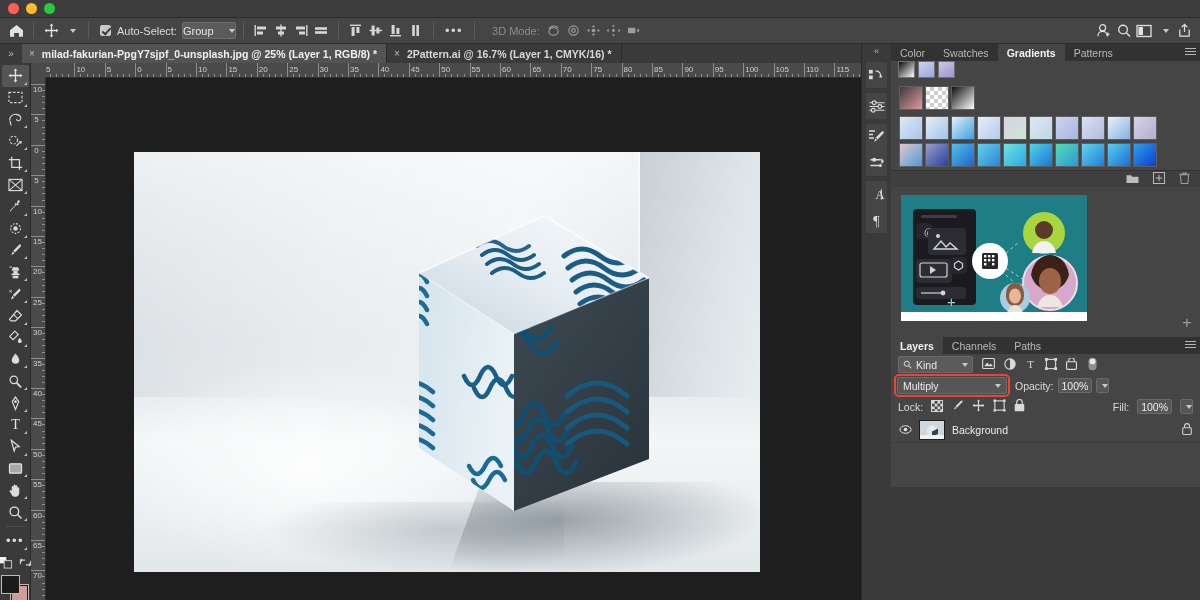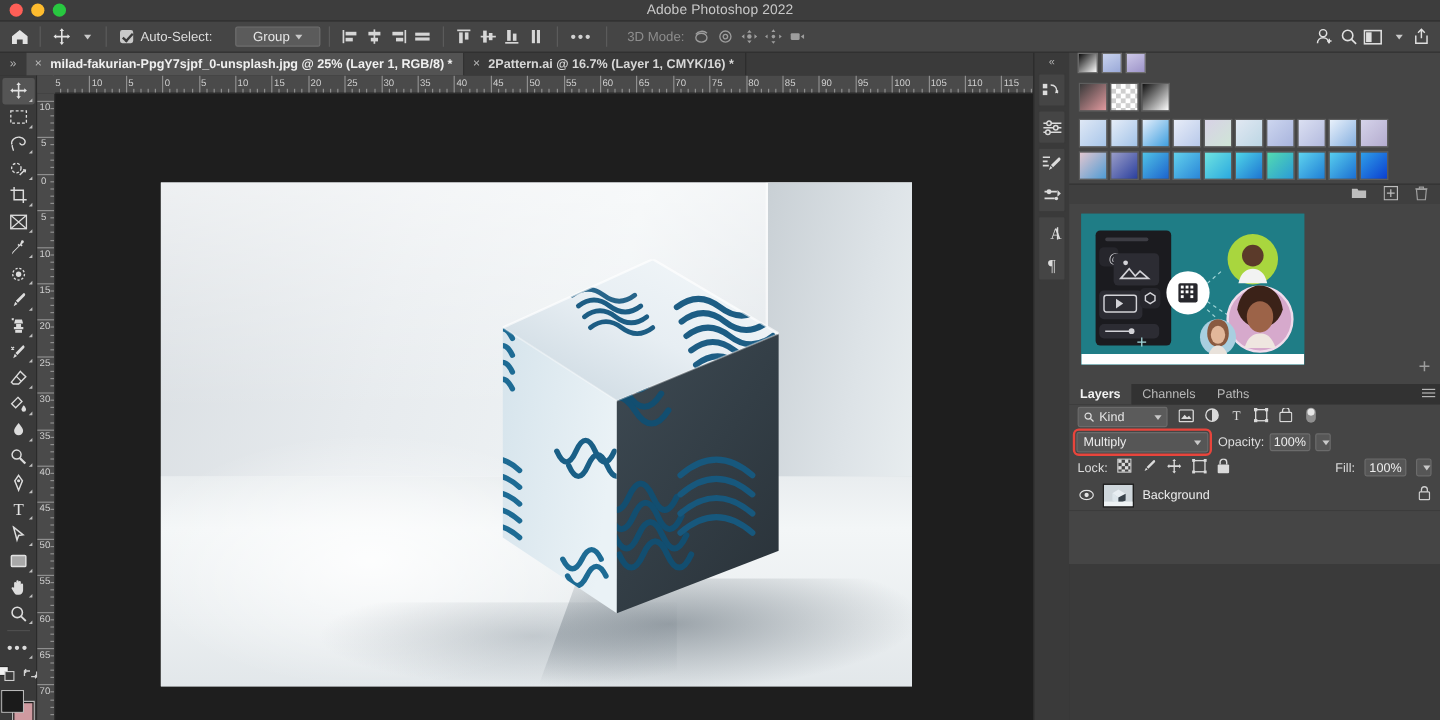--- a/index.html
+++ b/index.html
@@ -35,21 +35,21 @@
   .ob-item { display:flex; align-items:center; height:26px; padding:0 4px; color:#dcdcdc; }
   .ob-ico { width:20px; height:20px; display:flex; align-items:center; justify-content:center; }
   .chev { width:0;height:0;border-left:3.5px solid transparent;border-right:3.5px solid transparent;border-top:4px solid #c9c9c9; margin-left:4px;}
   .cbx { width:11px;height:11px;border:1px solid #8c8c8c;background:#5c5c5c;border-radius:2px; display:inline-block; position:relative;}
   .cbx.on{background:#c9c9c9;border-color:#c9c9c9;}
   .cbx.on:after{content:"";position:absolute;left:3px;top:0px;width:3px;height:7px;border:solid #3a3a3a;border-width:0 2px 2px 0;transform:rotate(42deg);}
   .ob-label{ margin-left:6px; font-size:11px; color:#dcdcdc;}
   .select-sm {
     height:17px; min-width:54px; background:#5b5b5b; border:1px solid #6e6e6e;
     border-radius:2px; display:flex;align-items:center;justify-content:space-between;
-    padding:0 14px; margin-left:15px; font-size:11px; color:#e6e6e6;
+    padding:0 0; margin-left:1px; font-size:11px; color:#e6e6e6;
   }
   .dim { color:#8d8d8d; }
   .dots3 { letter-spacing:1.5px; font-size:13px; line-height:10px; color:#d2d2d2;}
 
   
   .tabbar{
     position:absolute; left:0; top:44px; width:1200px; height:19px;
     background:#2f2f2f; display:flex; align-items:flex-end;
   }
   .expander{ width:22px;height:19px;display:flex;align-items:center;justify-content:center;color:#b4b4b4;font-size:10px;background:#3a3a3a;}
@@ -238,21 +238,20 @@
 <body>
 
 <div class="app">
 
   <div class="titlebar">
     <div class="traffic">
       <div class="dot r"></div>
       <div class="dot y"></div>
       <div class="dot g"></div>
     </div>
-    <div class="apptitle">Adobe Photoshop 2022</div>
   </div>
 
   <div class="optionsbar">
     <div class="ob-ico">
       <svg width="15" height="14" viewBox="0 0 15 14">
           <path d="M7.5 1 1 6.3v6.4h4.1V8.9h4.8v3.8H14V6.3z" fill="#e2e2e2"></path>
         </svg>
     </div>
     <div class="ob-sep"></div>
     <div class="ob-ico">
@@ -964,20 +963,31 @@
         <svg width="16" height="15" viewBox="0 0 16 16">
             <text x="4" y="13.5" font-family="Liberation Serif, serif" font-size="15" fill="#dcdcdc">¶</text>
           </svg>
       </div>
     </div>
   </div>
 
   <div class="panels">
 
     <div>
+      <div class="panel-tabs">
+        <div class="ptab">Color</div>
+        <div class="ptab">Swatches</div>
+        <div class="ptab active">Gradients</div>
+        <div class="ptab">Patterns</div>
+        <div class="pmenu">
+            <i></i>
+            <i></i>
+            <i></i>
+          </div>
+      </div>
       <div class="panel-body">
         <div class="recent" id="recentGrads">
             <div class="sw-grad" style="background: linear-gradient(135deg, rgb(12, 12, 12), rgb(255, 255, 255));"></div>
             <div class="sw-grad" style="background: linear-gradient(150deg, rgb(201, 211, 238), rgb(154, 169, 216));"></div>
             <div class="sw-grad" style="background: linear-gradient(150deg, rgb(205, 200, 232), rgb(157, 148, 201));"></div>
           </div>
 
         <div class="grad-row" id="basicsRow">
             <div class="gsw" style="background: linear-gradient(135deg, rgb(58, 58, 58), rgb(227, 155, 160));"></div>
             <div class="gsw" style="background: repeating-conic-gradient(rgb(207, 207, 207) 0%, rgb(207, 207, 207) 25%, rgb(255, 255, 255) 0%, rgb(255, 255, 255) 50%) 0px 0px / 8px 8px;"></div>

